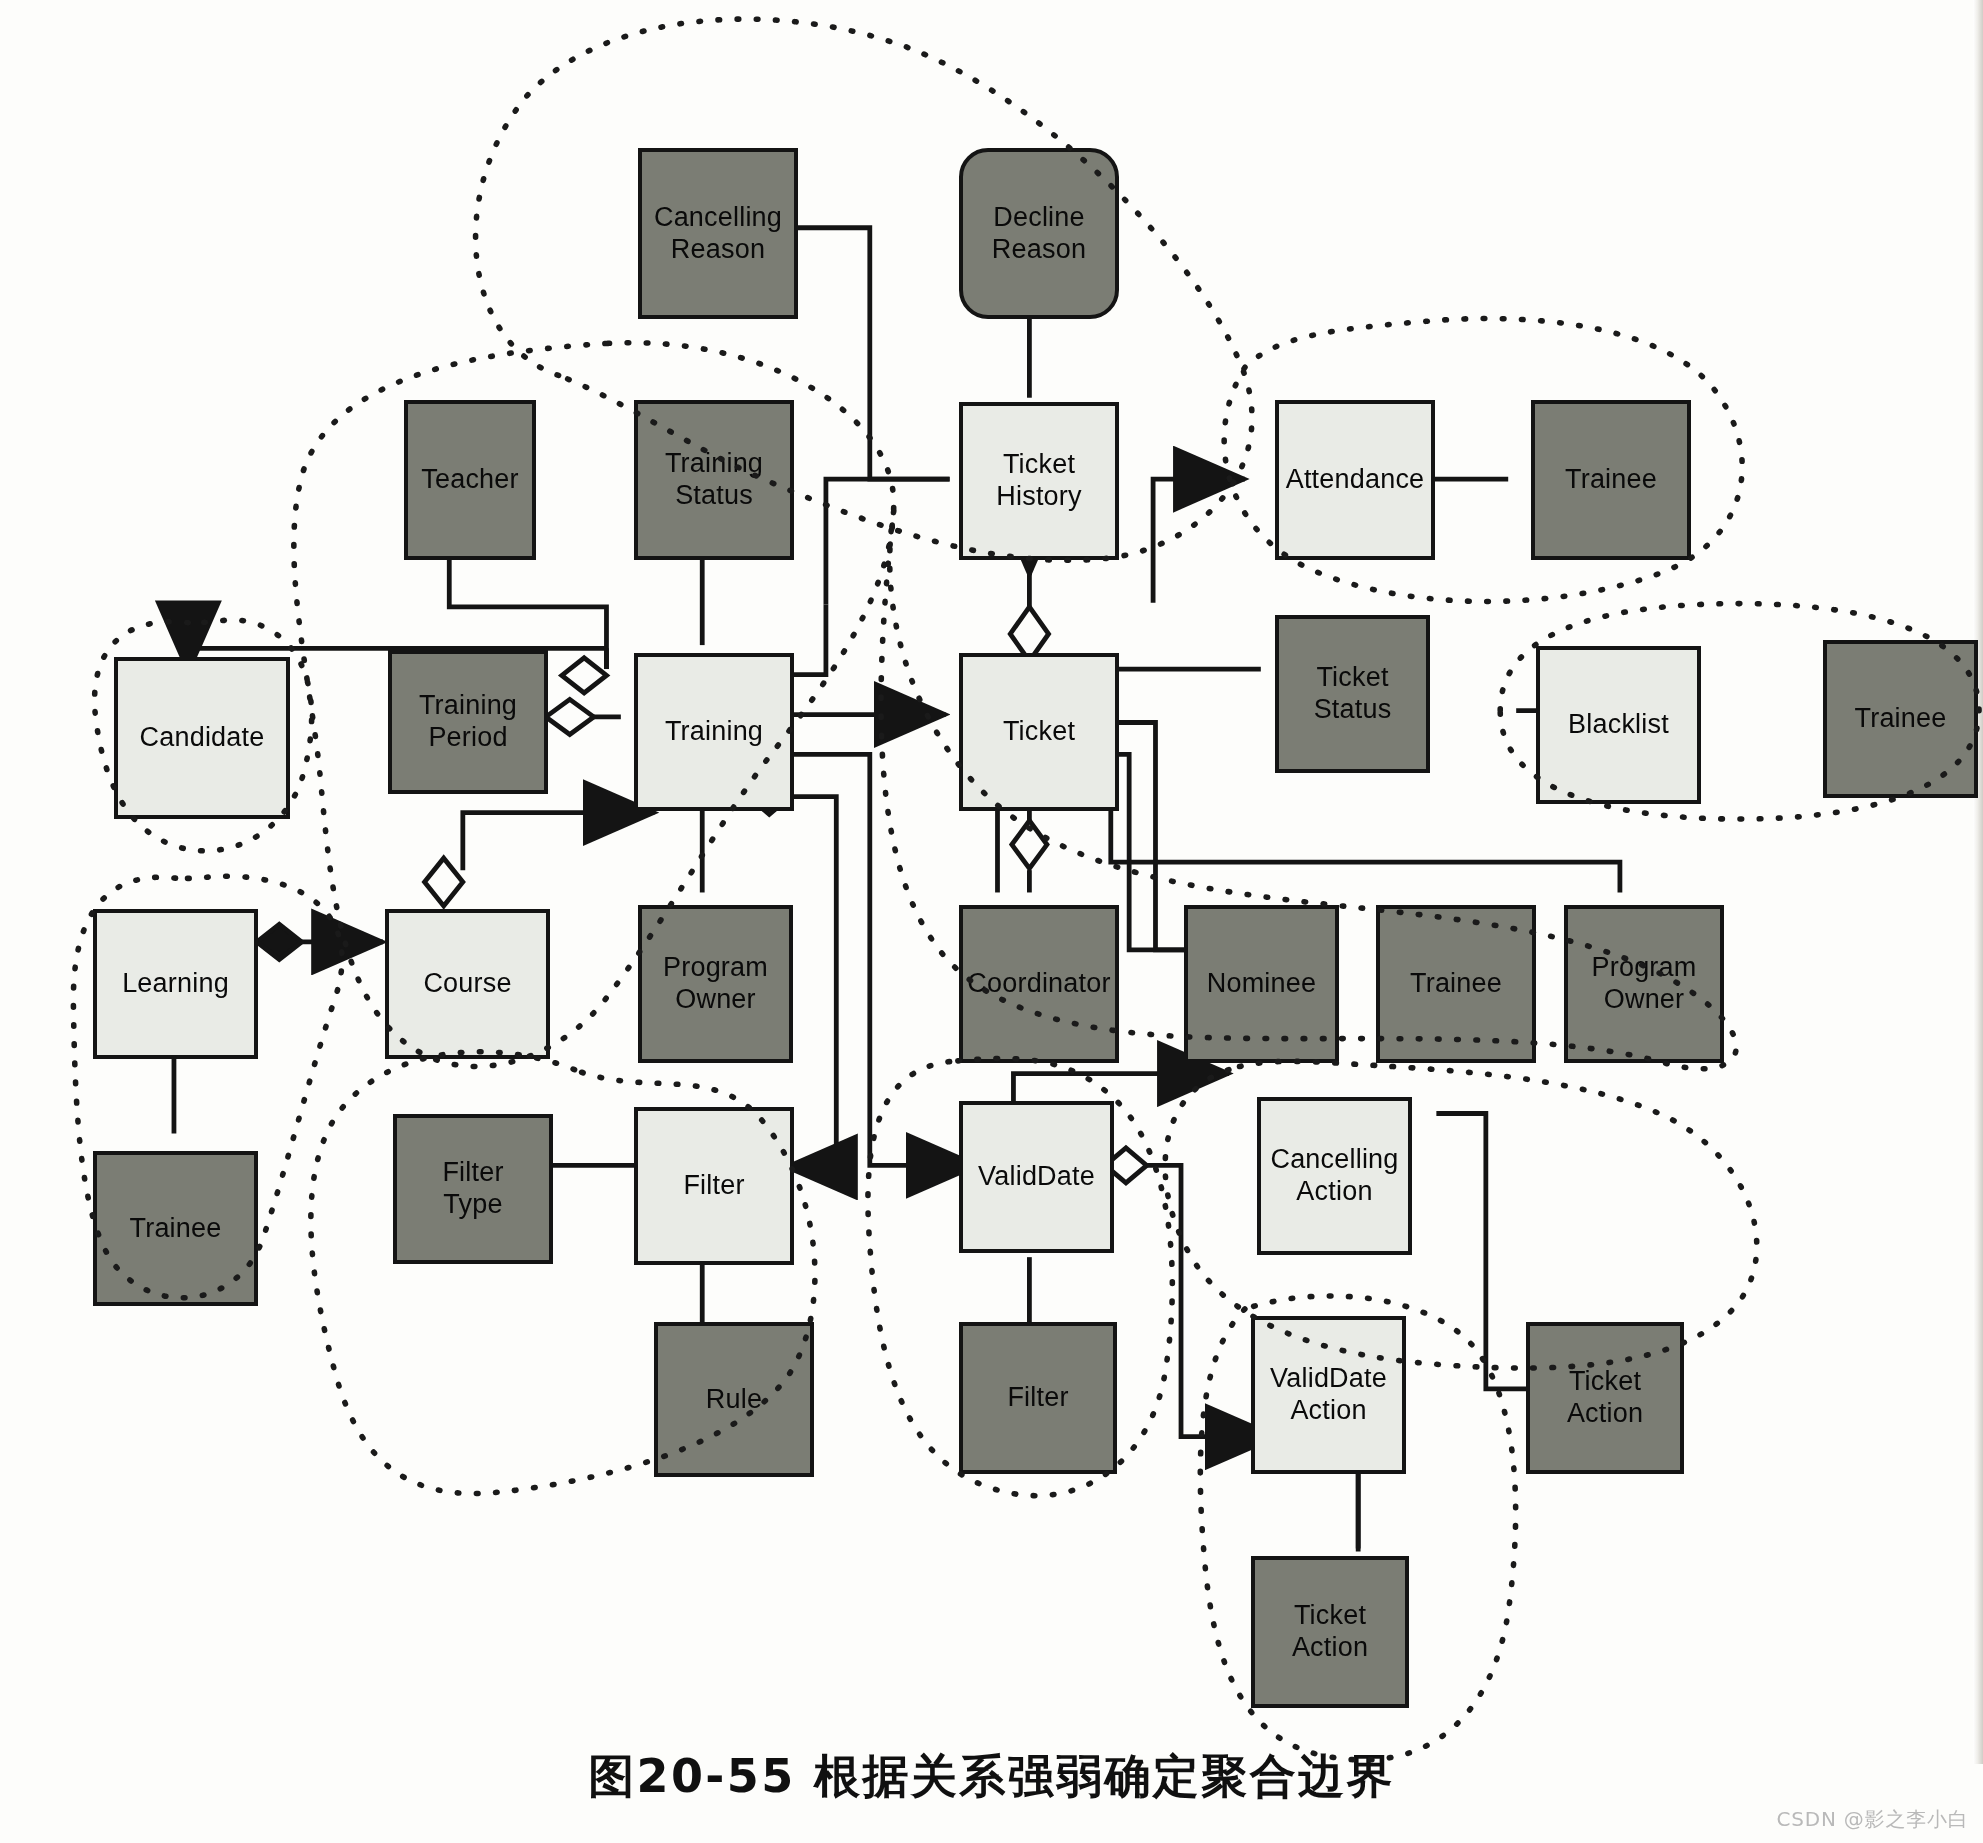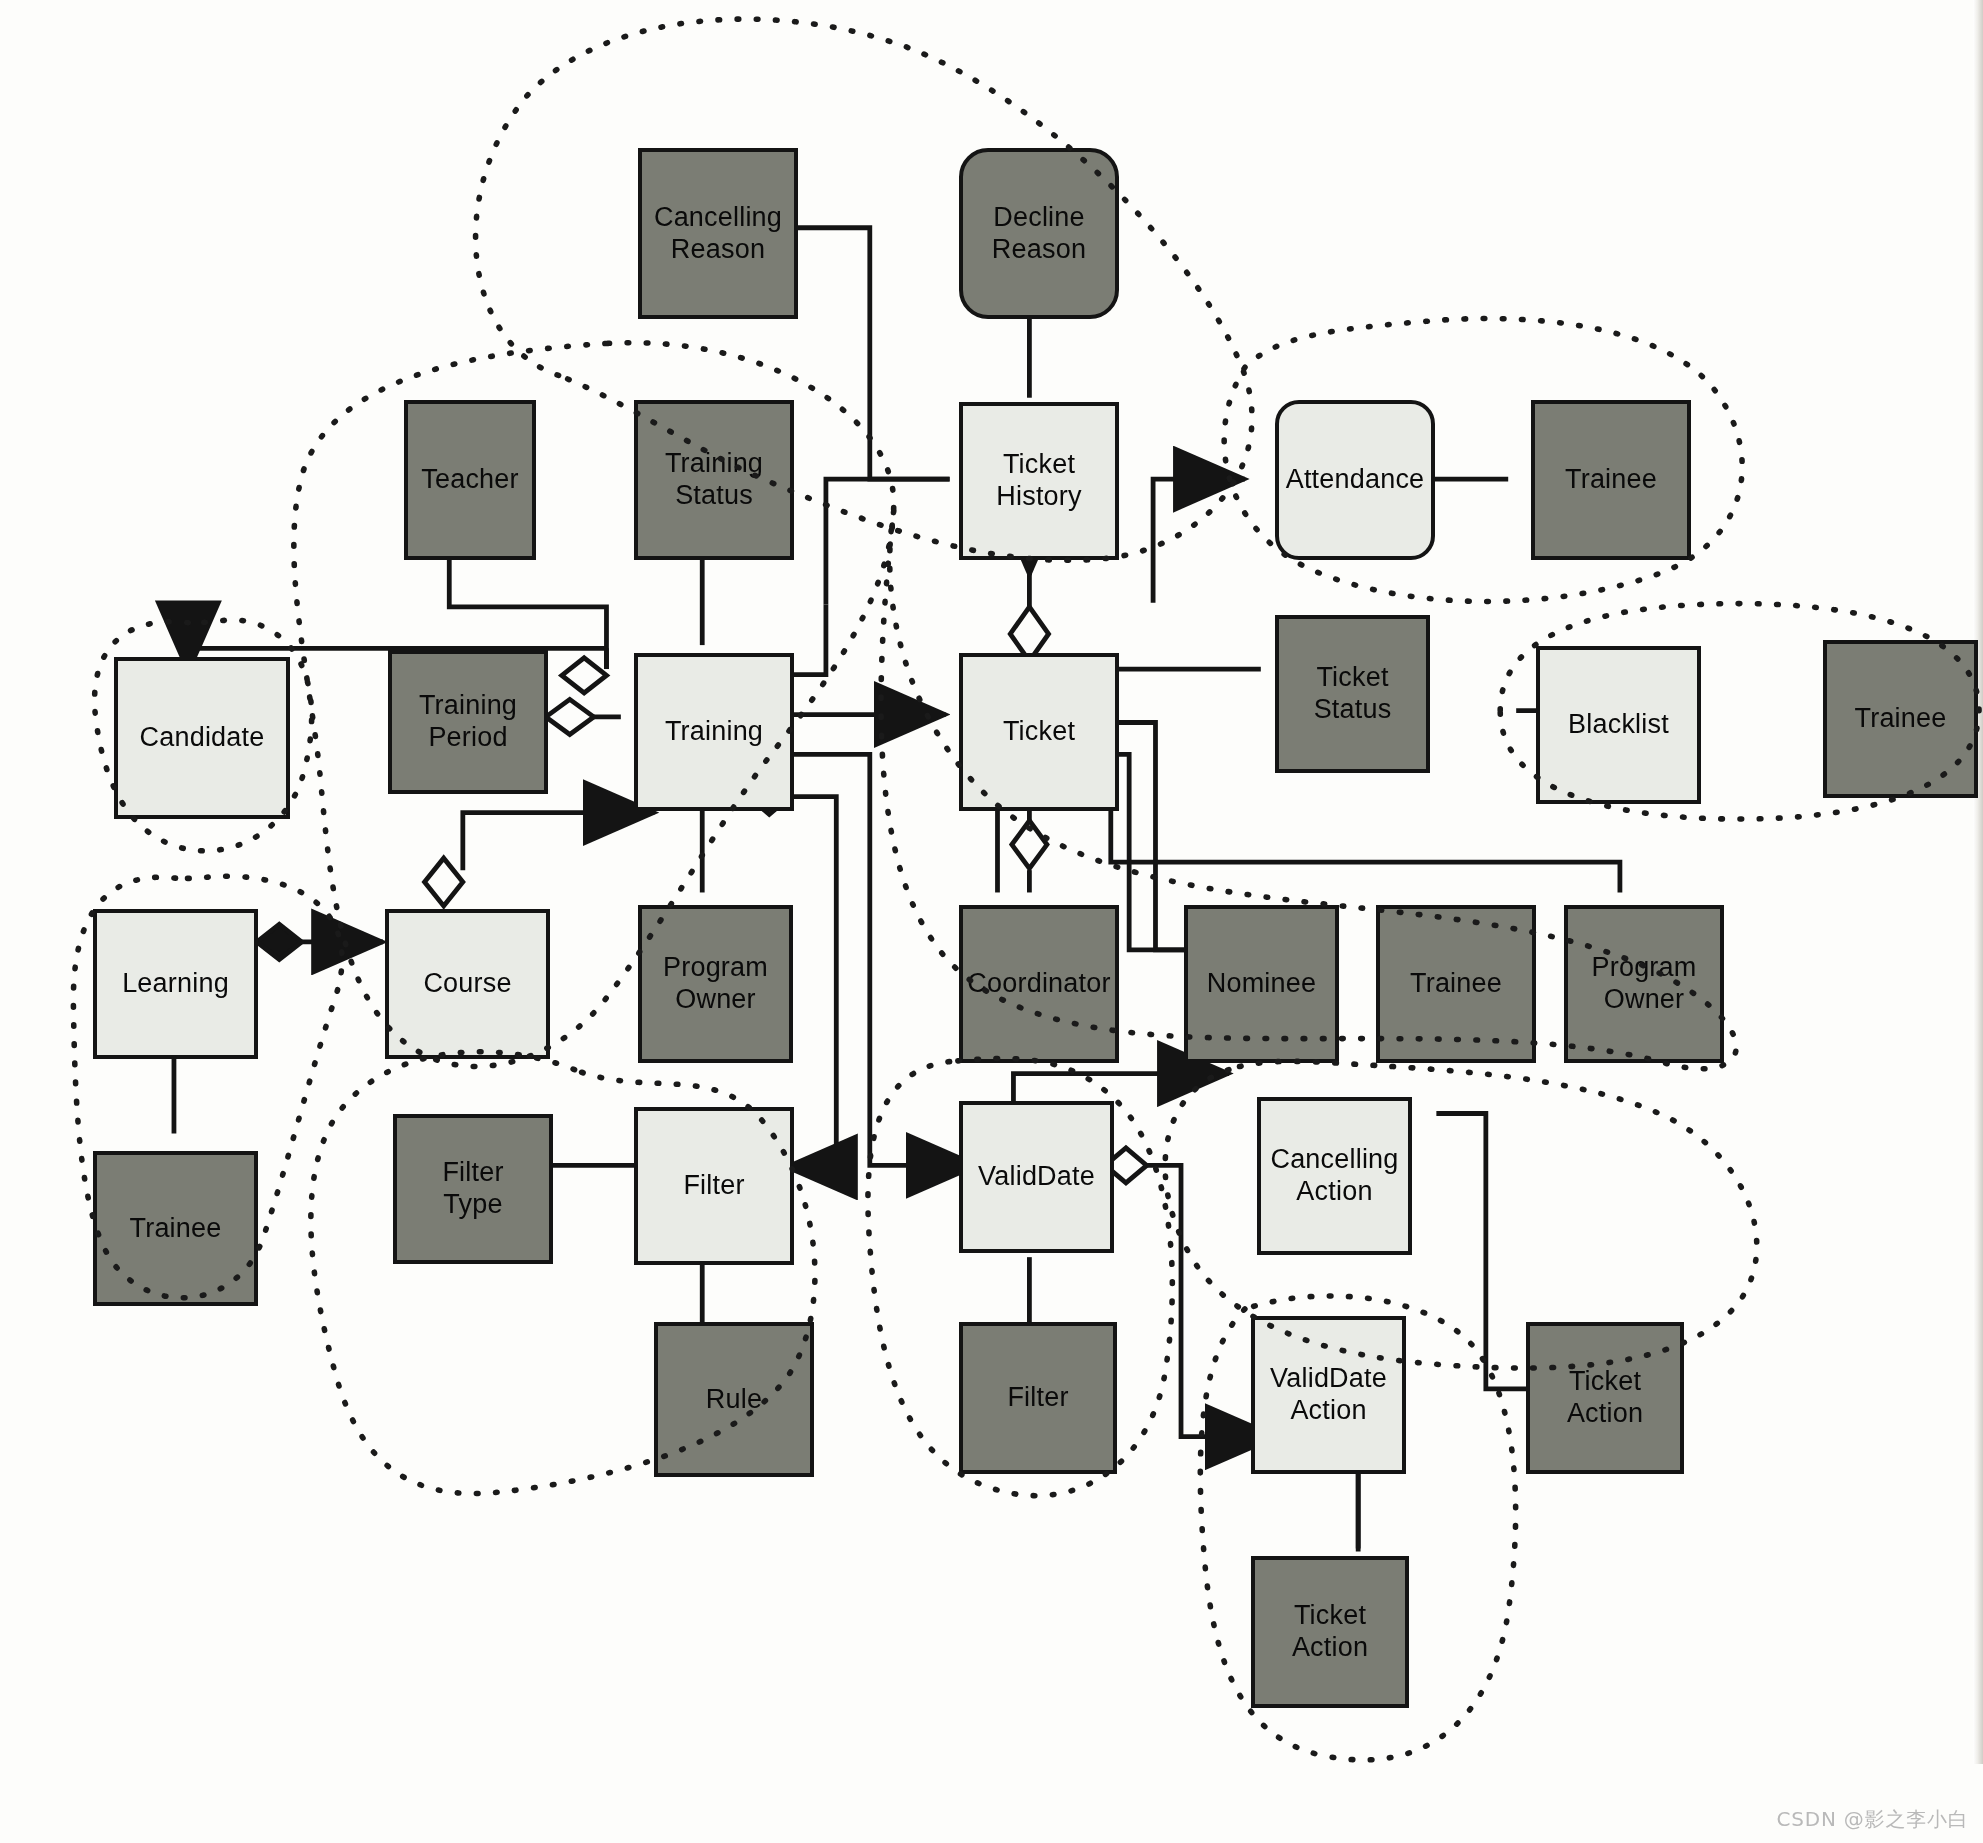--- a/index.html
+++ b/index.html
@@ -163,21 +163,21 @@
       </div>
       <div class="node dark" style="left: 388px; top: 400px; width: 132px; height: 160px; margin-left: 16px;">
         <span>Teacher</span>
       </div>
       <div class="node dark" style="left: 634px; top: 400px; width: 160px; height: 160px;">
         <span>Training<br>Status</span>
       </div>
       <div class="node light" style="left: 959px; top: 402px; width: 160px; height: 158px;">
         <span>Ticket<br>History</span>
       </div>
-      <div class="node light" style="left: 1275px; top: 400px; width: 160px; height: 160px; border-radius: 24px;">
+      <div class="node light" style="left: 1275px; top: 400px; width: 160px; height: 160px;">
         <span>Attendance</span>
       </div>
       <div class="node dark" style="left: 1531px; top: 400px; width: 160px; height: 160px;">
         <span>Trainee</span>
       </div>
       <div class="node light" style="left: 114px; top: 657px; width: 176px; height: 162px;">
         <span>Candidate</span>
       </div>
       <div class="node dark" style="left: 388px; top: 650px; width: 160px; height: 144px;">
         <span>Training<br>Period</span>
@@ -243,16 +243,17 @@
         <span>ValidDate<br>Action</span>
       </div>
       <div class="node dark" style="left: 1526px; top: 1322px; width: 158px; height: 152px;">
         <span>Ticket<br>Action</span>
       </div>
       <div class="node dark" style="left: 1251px; top: 1556px; width: 158px; height: 152px;">
         <span>Ticket<br>Action</span>
       </div>
     </div>
 
+  <div class="caption" id="fig-caption">图20-55    根据关系强弱确定聚合边界</div>
   <div id="watermark">CSDN @影之李小白</div>
   <div id="page-edge"></div>
 </div>
 
 
 </body></html>

